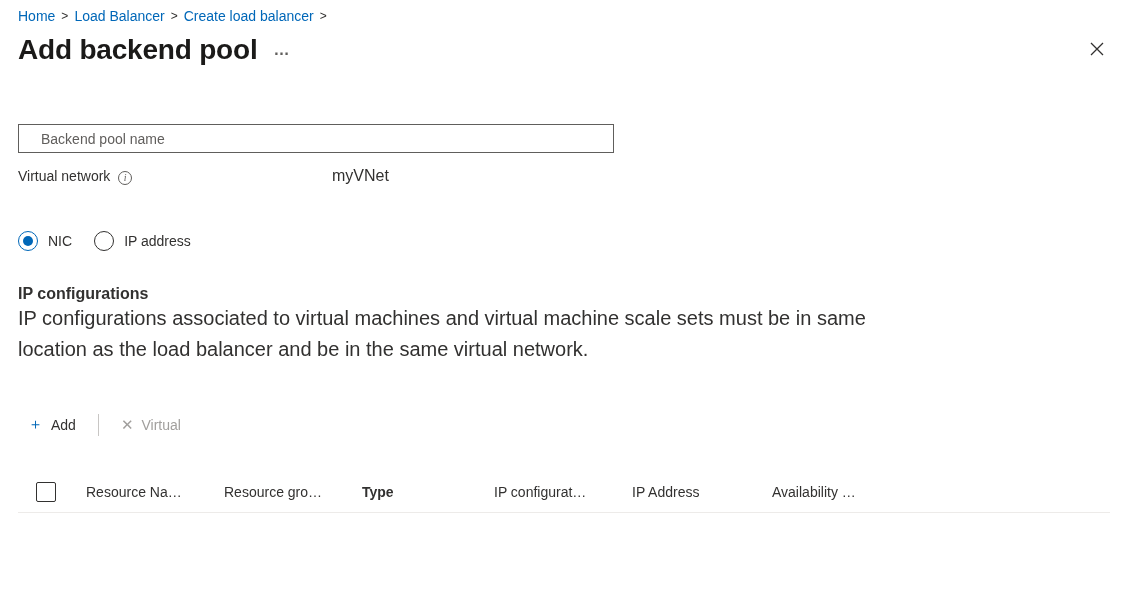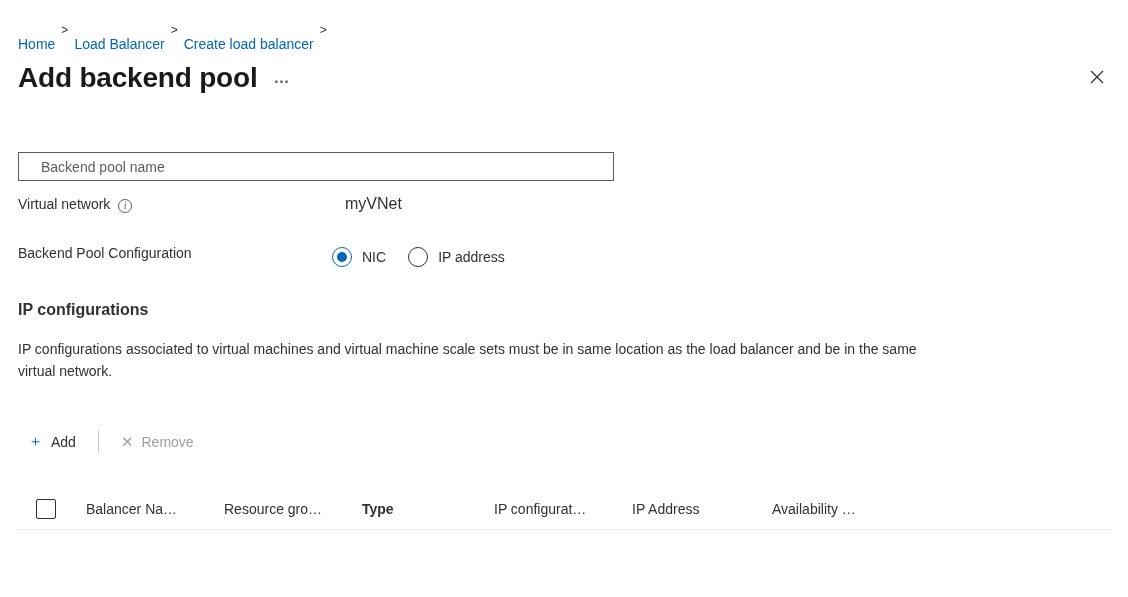--- a/index.html
+++ b/index.html
@@ -12,21 +12,21 @@
       height: 597px;
       padding: 8px 18px;
     }
     .breadcrumb {
       display: flex;
       gap: 6px;
       align-items: center;
       font-size: 14px;
       margin-bottom: 10px;
     }
-    .breadcrumb a { color: #0067b8; text-decoration: none; margin-top: 28px; }
+    .breadcrumb a { color: #0067b8; text-decoration: none; }
     .breadcrumb .chev { color: #323130; font-size: 12px; }
     .header-row { display: flex; align-items: center; gap: 16px; }
     .page-title {
       font-size: 28px;
       font-weight: 600;
       color: #1b1a19;
       letter-spacing: -0.2px;
     }
     .more-dots { color: #605e5c; letter-spacing: 1px; font-size: 16px; font-weight: 600; }
     .close-x {
@@ -89,25 +89,24 @@
       width: 10px; height: 10px; border-radius: 50%;
       background: #0067b8; display: none;
     }
     .radio-option.selected .radio-inner { display: block; }
     .section-heading {
       font-size: 16px;
       font-weight: 600;
       margin-top: 34px;
     }
     .description {
-      font-size: 14px;
+      font-size: 20px;
       color: #323130;
       line-height: 1.55;
       max-width: 900px;
-      margin-top: 20px;
     }
     .toolbar {
       display: flex;
       align-items: center;
       gap: 18px;
       margin-top: 48px;
       margin-bottom: 36px;
       padding-left: 6px;
     }
     .toolbar-btn {
@@ -176,30 +175,29 @@
       </svg>
   </span>
 </div>
 
 <div class="form">
 
   <div class="form-row">
     <input class="text-input" type="text" placeholder="Backend pool name" style="">
   </div>
 
-  <div class="form-row" style="margin-top:6px;margin-bottom:32px;gap:13px;">
+  <div class="form-row" style="margin-top:6px;margin-bottom:44px;">
     <div class="form-label">
       <span>Virtual network</span>
       <span class="info-icon">i</span>
     </div>
     <div class="static-value">myVNet</div>
   </div>
 
   <div class="form-row top">
-    <div class="form-label">Backend Pool Configuration</div>
     <div class="radio-group">
       <div class="radio-option selected">
         <span class="radio-outer">
             <span class="radio-inner"></span>
           </span>
         <span>NIC</span>
       </div>
       <div class="radio-option">
         <span class="radio-outer"></span>
         <span>IP address</span>
@@ -213,25 +211,25 @@
 <p class="description">IP configurations associated to virtual machines and virtual machine scale sets must be in same location as the load balancer and be in the same virtual network.</p>
 
 <div class="toolbar">
   <button class="toolbar-btn tb-add">
     <span class="ticon">＋</span>
     <span>Add</span>
   </button>
   <div class="divider"></div>
   <button class="toolbar-btn disabled">
     <span class="ticon">✕</span>
-    <span>Remove</span>
+    <span>Virtual</span>
   </button>
 </div>
 
 <div class="table-header">
   <div class="checkbox"></div>
-  <div class="th col1">Balancer Na…</div>
+  <div class="th col1">Resource Na…</div>
   <div class="th col2">Resource gro…</div>
   <div class="th col3">Type</div>
   <div class="th col4">IP configurat…</div>
   <div class="th col5">IP Address</div>
   <div class="th col6">Availability …</div>
 </div>
 
 </body></html>

